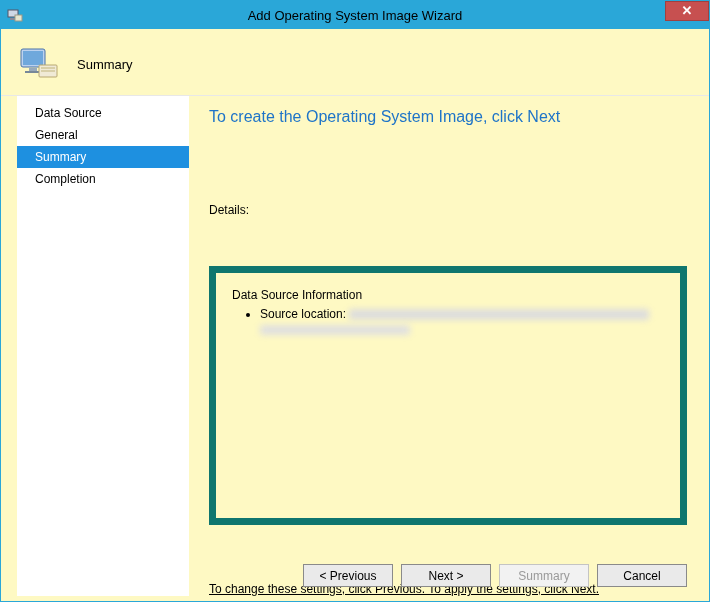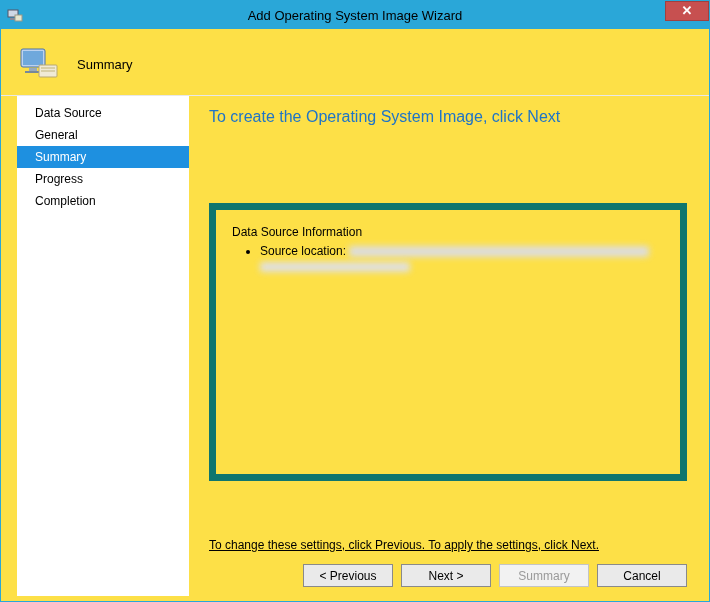--- a/index.html
+++ b/index.html
@@ -7,21 +7,21 @@
     margin: 0;
     font-family: "Segoe UI", Tahoma, sans-serif;
     font-size: 12px;
     background: #fff;
     color: #000;
   }
   .window {
     width: 710px;
     height: 602px;
     border: 1px solid #2aa7d8;
-    background: #fde047;
+    background: #fef9c3;
     position: relative;
   }
   .titlebar {
     height: 28px;
     background: #2aa7d8;
     display: flex;
     align-items: center;
     position: relative;
   }
   .titlebar-icon {
@@ -192,26 +192,26 @@
       <rect x="22" y="27" width="14" height="2" fill="#d8cfa8"></rect>
     </svg>
     <div class="header-title">Summary</div>
   </div>
 
   <div class="body">
     <div class="sidebar">
       <div class="sidebar-item">Data Source</div>
       <div class="sidebar-item">General</div>
       <div class="sidebar-item selected">Summary</div>
-      <div class="sidebar-item">Progress</div>
       <div class="sidebar-item">Completion</div>
     </div>
 
     <div class="main">
       <div class="main-heading">To create the Operating System Image, click Next</div>
+      <div class="details-label">Details:</div>
 
       <div class="details-box">
         <div class="section-title">Data Source Information</div>
         <ul class="bullet-list">
           <li>
             <span>Source location:</span>
             <span class="redacted"></span>
           </li>
         </ul>
         <span class="redacted2"></span>

